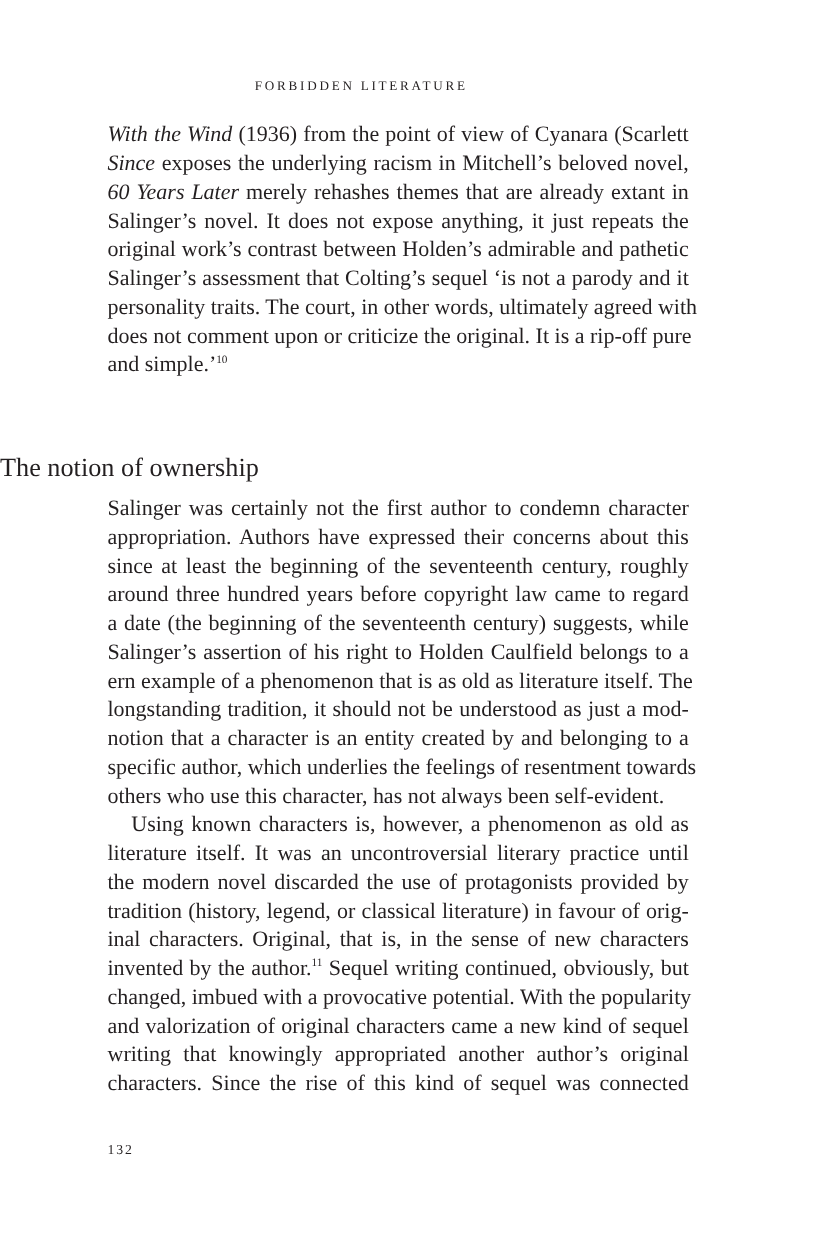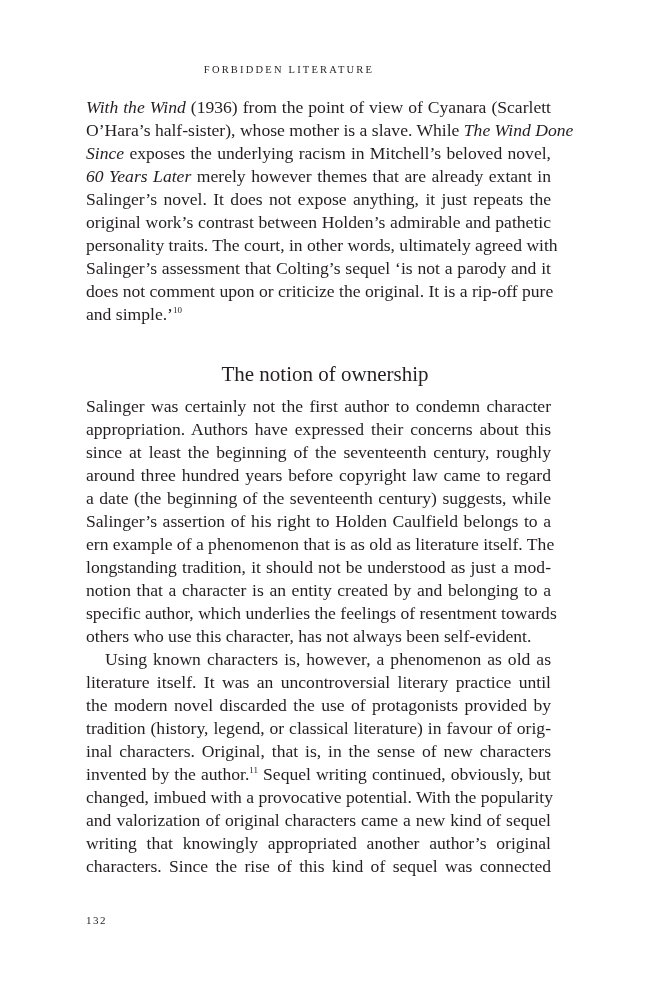--- a/index.html
+++ b/index.html
@@ -50,48 +50,46 @@
       font-size: 9px;
       line-height: 0;
       vertical-align: 7px;
     }
     .block-1 { top: 96px; }
     .section-heading {
       position: absolute;
       top: 360px;
       left: 0;
       width: 650px;
-      text-align: center;
       font-size: 21px;
       line-height: 28px;
       color: #231f20;
     }
     .block-2 { top: 395px; }
     .folio {
       position: absolute;
       top: 914px;
       left: 86px;
       font-size: 11px;
       letter-spacing: 1.5px;
     }
   </style>
 </head>
 <body>
 
 <div class="running-head">Forbidden Literature</div>
 
 <div class="text-block block-1">
   <span class="line"><i>With the Wind</i> <span>(1936) from the point of view of Cyanara (Scarlett</span></span>
-  <span class="line"><span>O’Hara’s half-sister), whose mother is a slave. While </span><i>The Wind Done</i></span>
   <span class="line"><i>Since</i> <span>exposes the underlying racism in Mitchell’s beloved novel,</span></span>
-  <span class="line"><i>60 Years Later</i> <span>merely however themes that are already extant in</span></span>
+  <span class="line"><i>60 Years Later</i> <span>merely rehashes themes that are already extant in</span></span>
   <span class="line"><span>Salinger’s novel. It does not expose anything, it just repeats the</span></span>
   <span class="line"><span>original work’s contrast between Holden’s admirable and pathetic</span></span>
+  <span class="line"><span>Salinger’s assessment that Colting’s sequel ‘is not a parody and it</span></span>
   <span class="line"><span>personality traits. The court, in other words, ultimately agreed with</span></span>
-  <span class="line"><span>Salinger’s assessment that Colting’s sequel ‘is not a parody and it</span></span>
   <span class="line"><span>does not comment upon or criticize the original. It is a rip-off pure</span></span>
   <span class="line last"><span>and simple.’</span><sup>10</sup></span>
 </div>
 
 <div class="section-heading">The notion of ownership</div>
 
 <div class="text-block block-2">
   <span class="line">Salinger was certainly not the first author to condemn character</span>
   <span class="line">appropriation. Authors have expressed their concerns about this</span>
   <span class="line">since at least the beginning of the seventeenth century, roughly</span>

